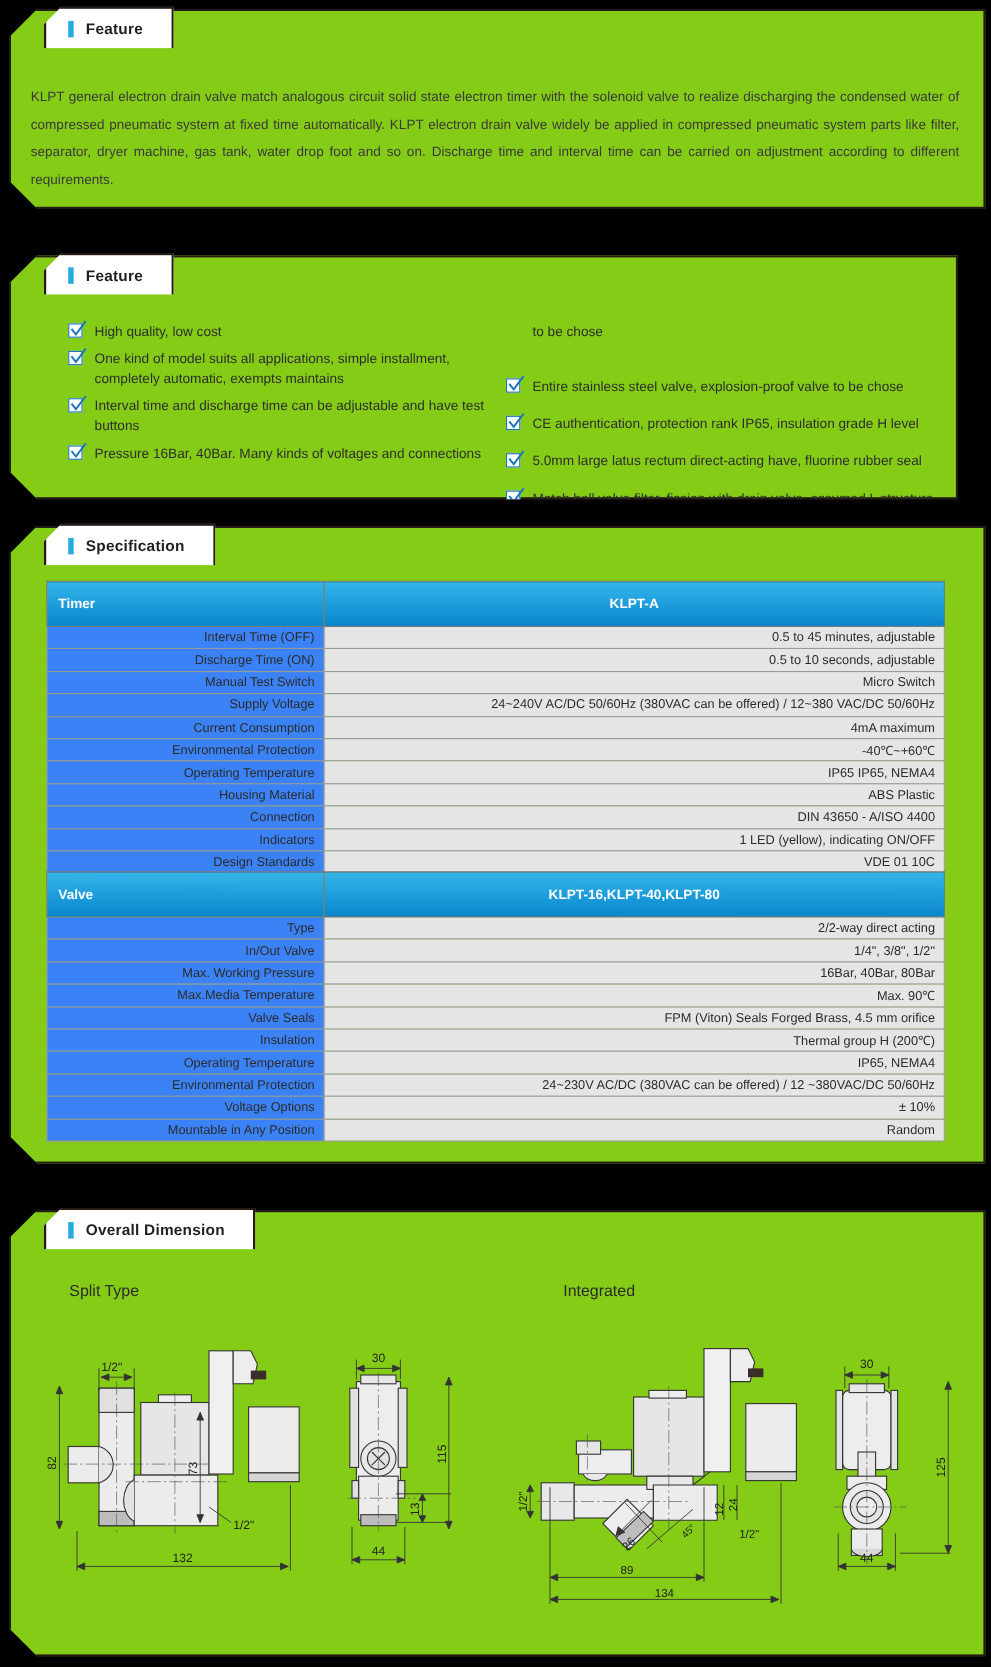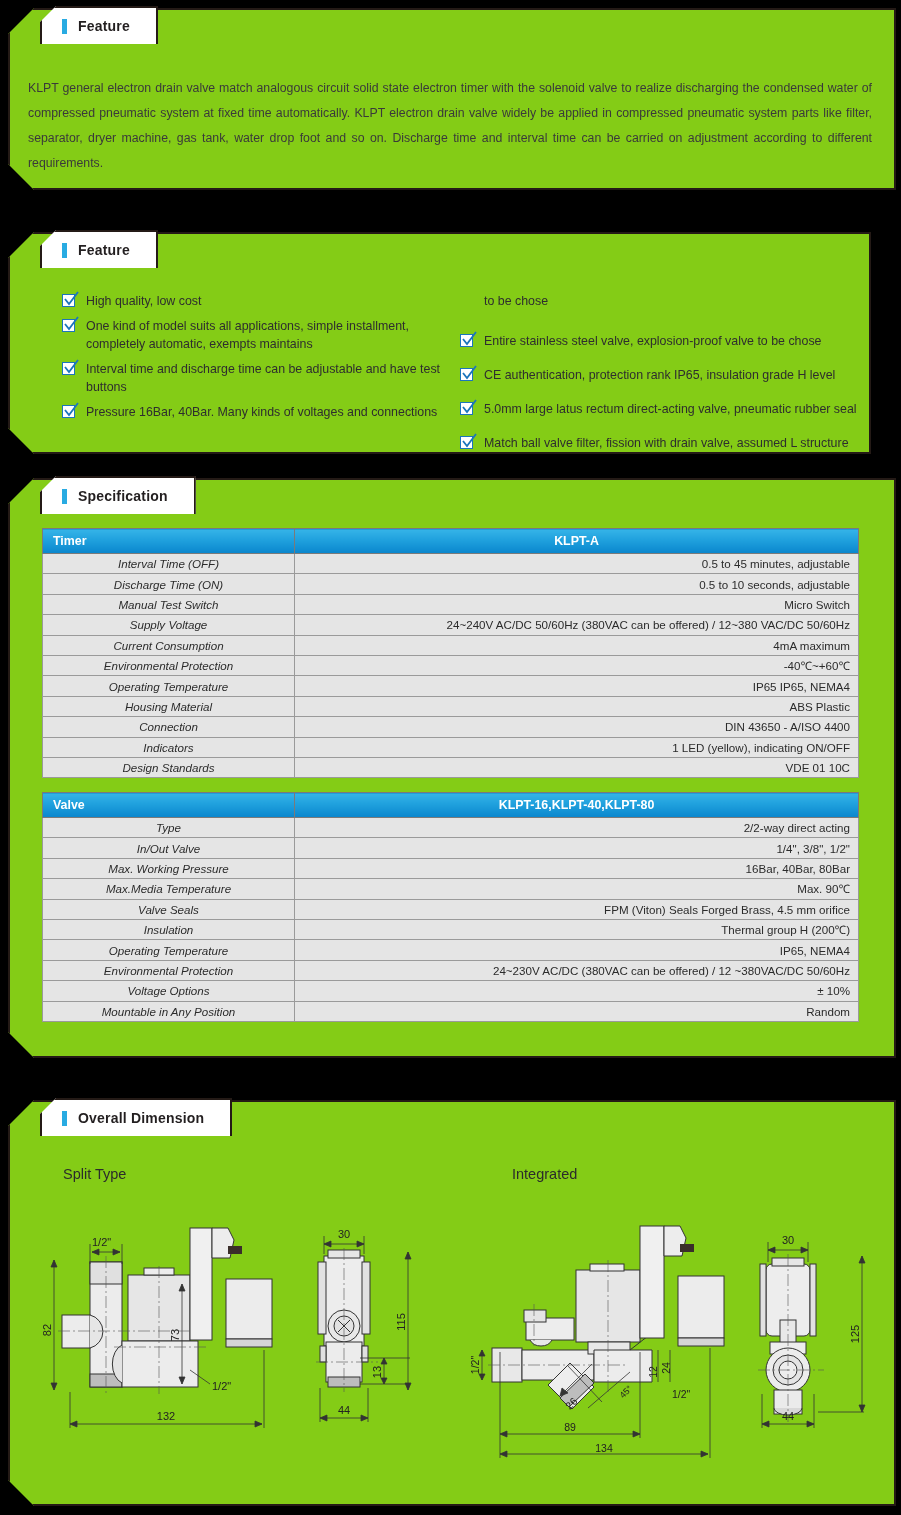--- a/index.html
+++ b/index.html
@@ -60,29 +60,29 @@
     position: relative; border: 1.6px solid #1b75bc; background: #fff;
   }
   .chk svg { position: absolute; left: -1px; top: -4px; }
   .feat-text { flex: 1 1 auto; }
 
   
   table.spec { border-collapse: collapse; width: 100%; table-layout: fixed; }
   table.spec th {
     background: linear-gradient(to bottom, #35b4e8 0%, #1fa0dd 45%, #0a86cd 100%);
     color: #fff; font-size: 12.4px; font-weight: bold;
-    height: 25px; border: 1px solid #7a7a7a; padding: 0 10px;
+    height: 41px; border: 1px solid #7a7a7a; padding: 0 10px;
   }
   table.spec th.k { text-align: left; }
   table.spec th.v { text-align: center; }
   table.spec td {
     height: 20.4px; font-size: 11.6px; color: #2b2b2b;
     border: 1px solid #9a9a9a; padding: 0 8px;
   }
-  table.spec td.k { background: #e5e5e5; text-align: center; font-style: italic; }
+  table.spec td.k { background: #3b82f6; text-align: right; }
   table.spec td.v { background: #e5e5e5; text-align: right; }
 
   .tblwrap { position: absolute; left: 42px; width: 817px; }
 
   
   .dimlabel { position: absolute; font-size: 14.5px; color: #2b2b2b; }
   .draw { position: absolute; }
   .draw svg { display:block; }
 </style>
 </head>
@@ -132,21 +132,21 @@
           <span class="chk">
             <svg width="18" height="18" viewBox="0 0 18 18">
                 <path d="M3 8 L7 13 L16 1" stroke="#1b75bc" stroke-width="1.8" fill="none"></path>
               </svg>
           </span>
           <span class="feat-text">Pressure 16Bar, 40Bar. Many kinds of voltages and connections</span>
         </div>
       </div>
 
       <div class="feat-col" style="left:450px; top:58px; width:420px;">
-        <div class="feat-item nobullet" style="margin-bottom:22px;">
+        <div class="feat-item nobullet" style="margin-bottom:32px;">
           <span class="feat-text">to be chose</span>
         </div>
         <div class="feat-item" style="margin-bottom:16px;">
           <span class="chk">
             <svg width="18" height="18" viewBox="0 0 18 18">
                 <path d="M3 8 L7 13 L16 1" stroke="#1b75bc" stroke-width="1.8" fill="none"></path>
               </svg>
           </span>
           <span class="feat-text">Entire stainless steel valve, explosion-proof valve to be chose</span>
         </div>
@@ -157,21 +157,21 @@
               </svg>
           </span>
           <span class="feat-text">CE authentication, protection rank IP65, insulation grade H level</span>
         </div>
         <div class="feat-item" style="margin-bottom:16px;">
           <span class="chk">
             <svg width="18" height="18" viewBox="0 0 18 18">
                 <path d="M3 8 L7 13 L16 1" stroke="#1b75bc" stroke-width="1.8" fill="none"></path>
               </svg>
           </span>
-          <span class="feat-text">5.0mm large latus rectum direct-acting valve, pneumatic rubber seal</span>
+          <span class="feat-text">5.0mm large latus rectum direct-acting have, fluorine rubber seal</span>
         </div>
         <div class="feat-item">
           <span class="chk">
             <svg width="18" height="18" viewBox="0 0 18 18">
                 <path d="M3 8 L7 13 L16 1" stroke="#1b75bc" stroke-width="1.8" fill="none"></path>
               </svg>
           </span>
           <span class="feat-text">Match ball valve filter, fission with drain valve, assumed L structure</span>
         </div>
       </div>

